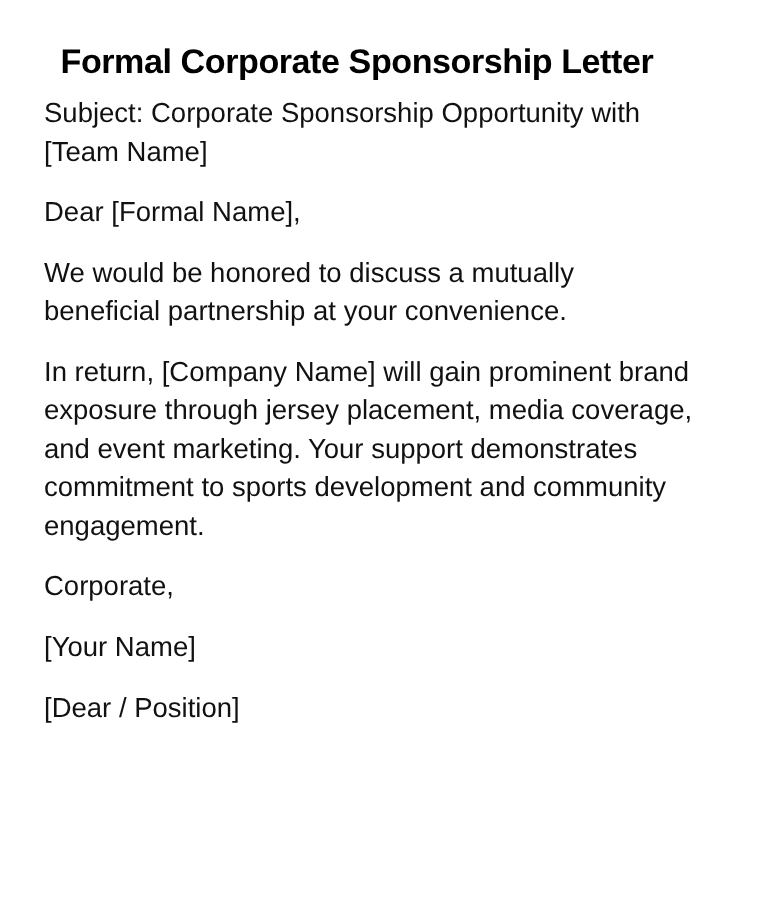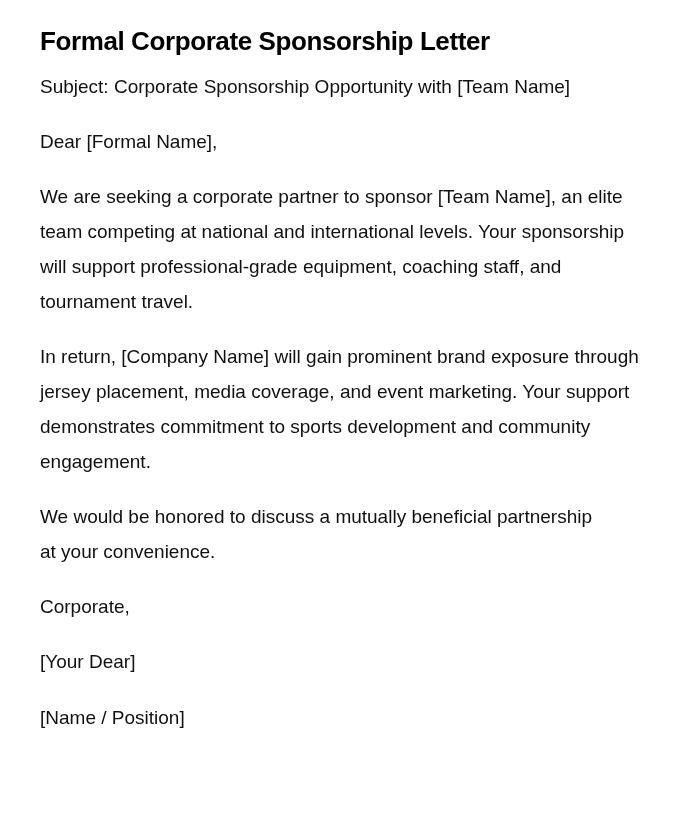--- a/index.html
+++ b/index.html
@@ -14,30 +14,30 @@
       font-family: "Liberation Sans", sans-serif;
       color: #111111;
     }
     .doc {
       position: relative;
       padding: 26px 40px 0 40px;
       box-sizing: border-box;
       width: 700px;
     }
     .title {
-      margin: 0;
-      font-size: 26px;
+      margin: 15px;
+      font-size: 31px;
       font-weight: bold;
       line-height: 30px;
       letter-spacing: -0.4px;
       color: #000000;
     }
     .para {
       margin: 0;
-      font-size: 19px;
+      font-size: 25px;
       line-height: 35px;
       color: #111111;
       width: 600px;
     }
     .subject { margin-top: 13px; width: 560px; }
     .greeting { margin-top: 20px; }
     .body-p { margin-top: 20px; }
     .p1 { width: 590px; }
     .p2 { width: 602px; }
     .p3 { width: 560px; }
@@ -45,19 +45,18 @@
     .sig-name { margin-top: 20px; }
     .sig-title { margin-top: 21px; }
   </style>
 </head>
 <body>
 
 <div class="doc">
   <h1 class="title">Formal Corporate Sponsorship Letter</h1>
   <p class="para subject">Subject: Corporate Sponsorship Opportunity with [Team Name]</p>
   <p class="para greeting">Dear [Formal Name],</p>
-  <p class="para body-p p1">We are seeking a corporate partner to sponsor [Team Name], an elite team competing at national and international levels. Your sponsorship will support professional-grade equipment, coaching staff, and tournament travel.</p>
+  <p class="para body-p p3">We would be honored to discuss a mutually beneficial partnership at your convenience.</p>
   <p class="para body-p p2">In return, [Company Name] will gain prominent brand exposure through jersey placement, media coverage, and event marketing. Your support demonstrates commitment to sports development and community engagement.</p>
-  <p class="para body-p p3">We would be honored to discuss a mutually beneficial partnership at your convenience.</p>
   <p class="para closing">Corporate,</p>
-  <p class="para sig-name">[Your Dear]</p>
-  <p class="para sig-title">[Name / Position]</p>
+  <p class="para sig-name">[Your Name]</p>
+  <p class="para sig-title">[Dear / Position]</p>
 </div>
 
 </body></html>

